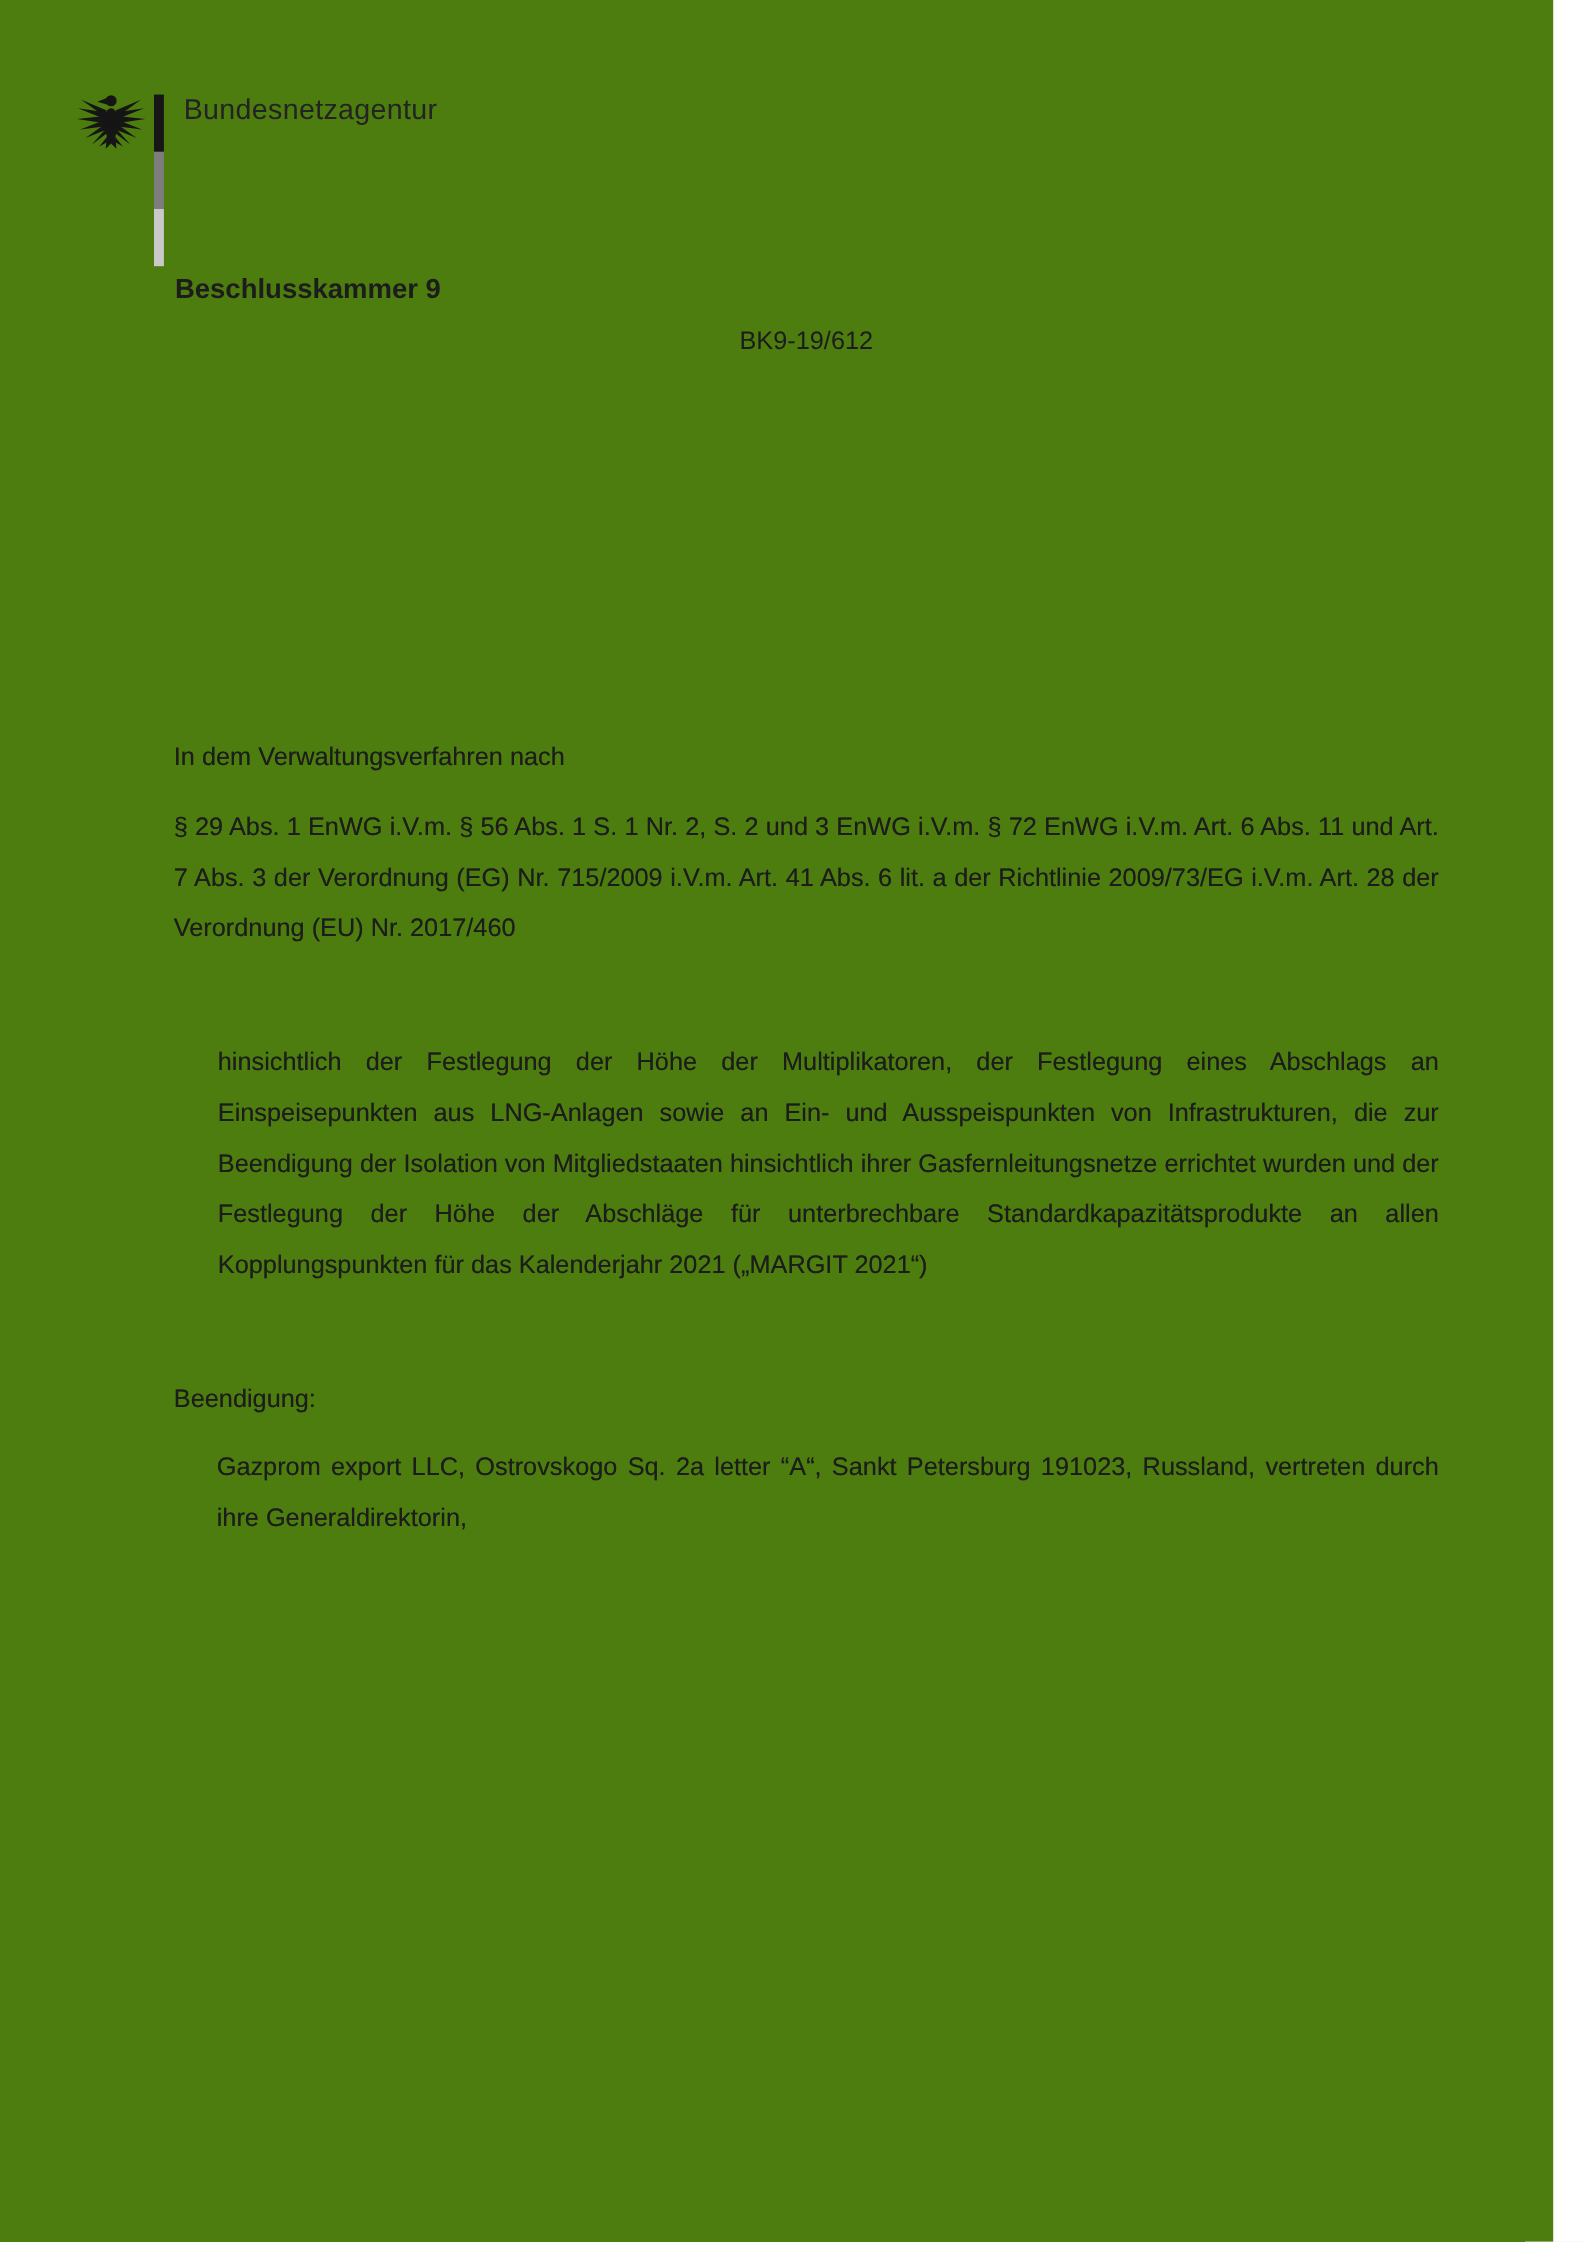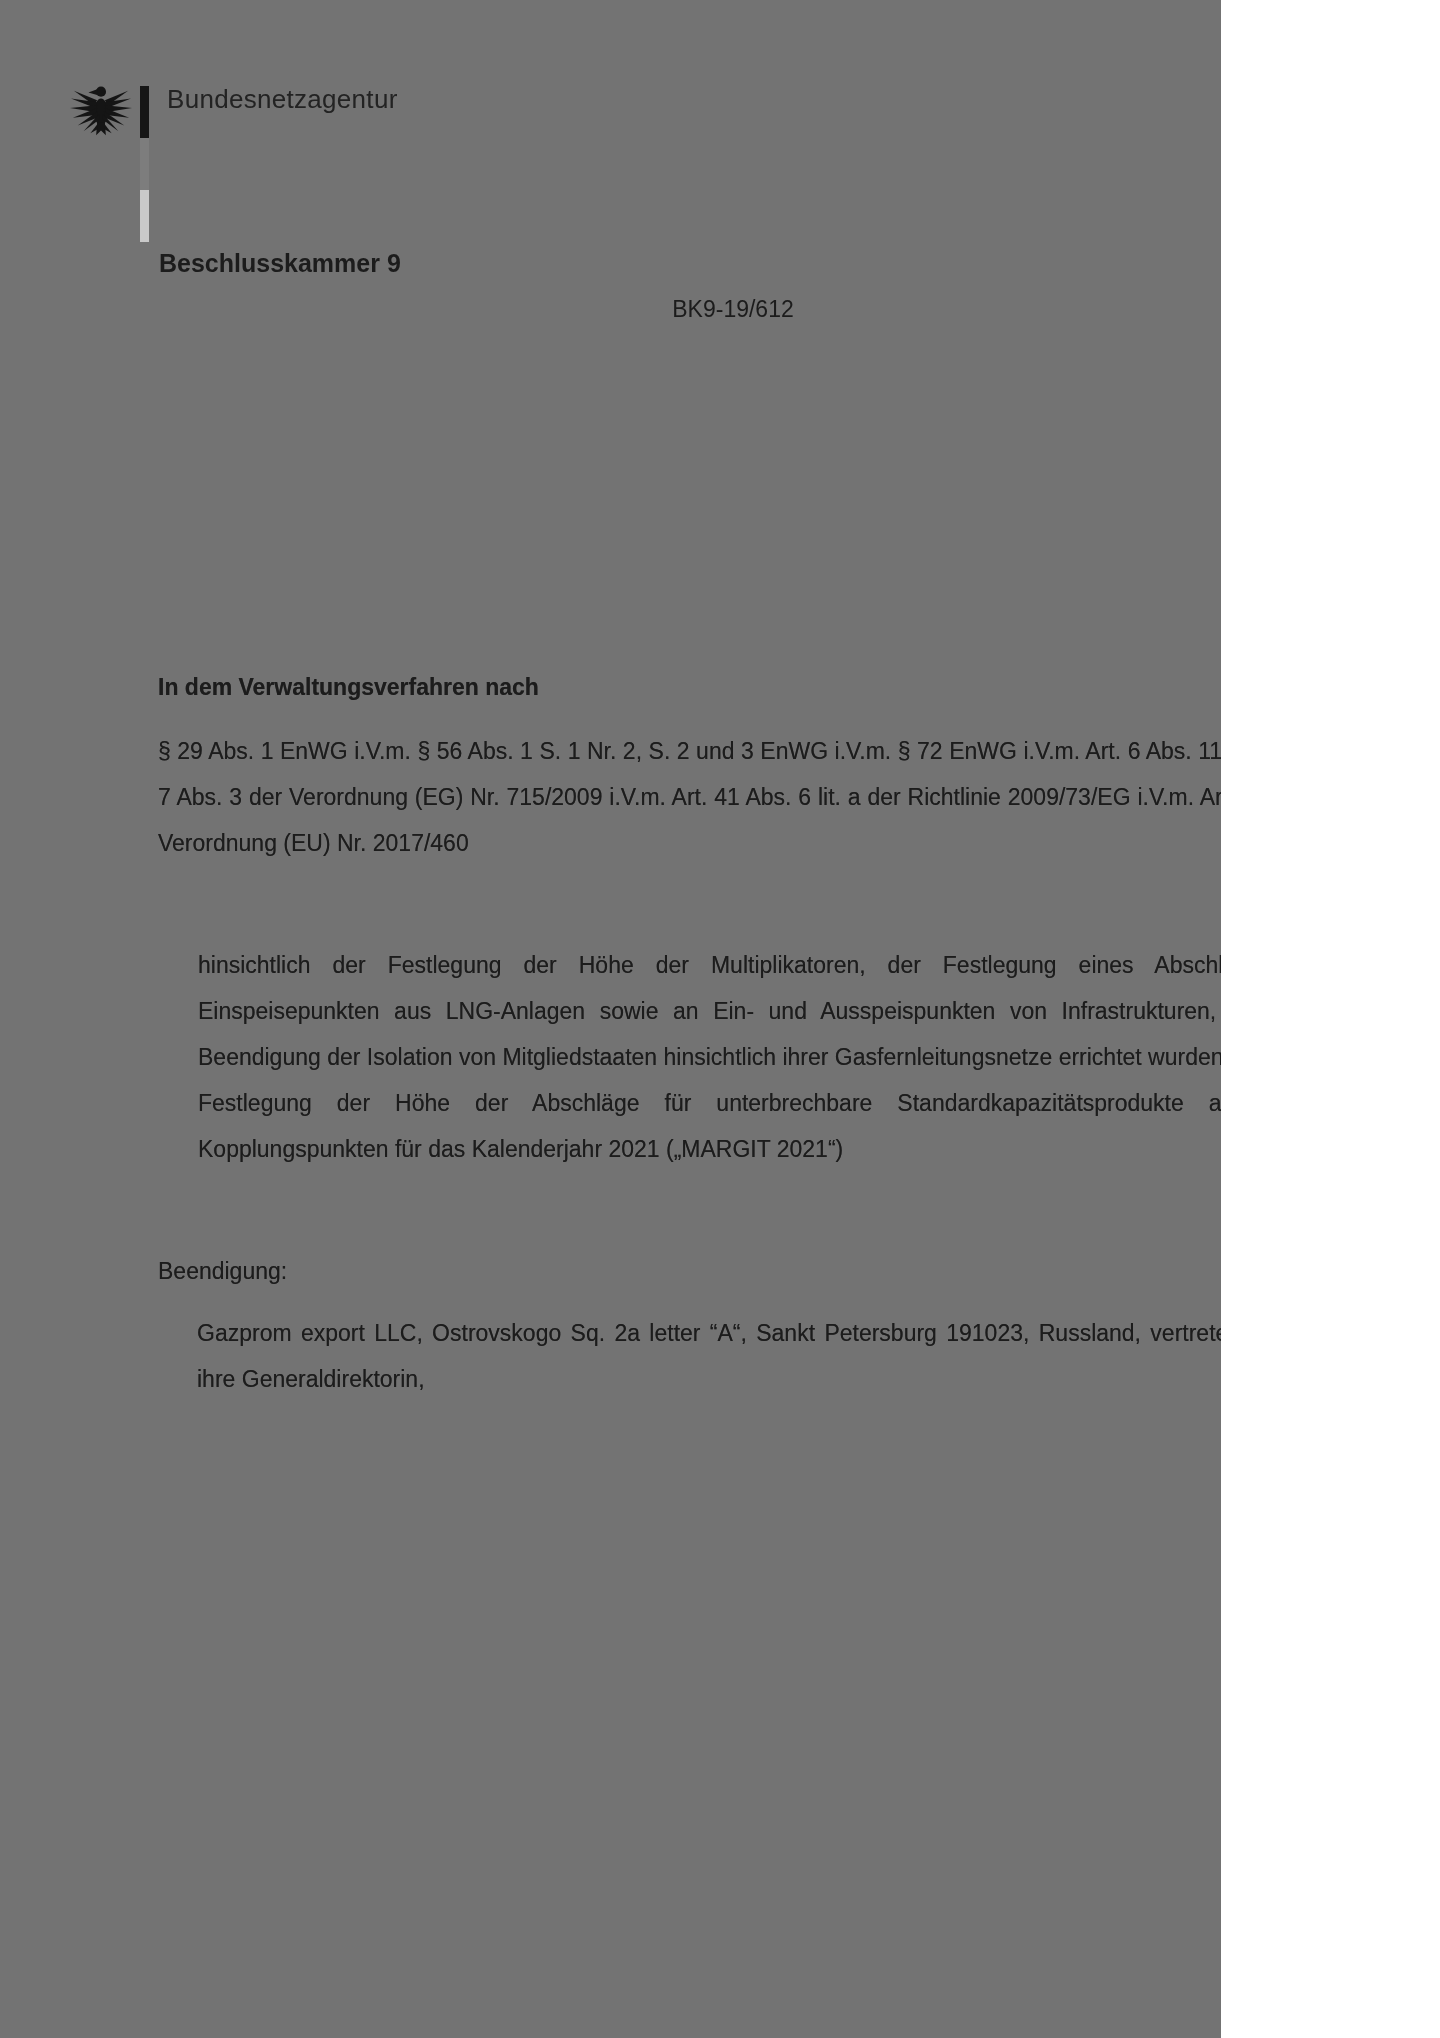--- a/index.html
+++ b/index.html
@@ -1,21 +1,21 @@
 <!DOCTYPE html>
 <html lang="de"><head>
 <meta charset="utf-8">
 <style>
   html, body { margin: 0; padding: 0; background: #ffffff; }
 
   .page {
     position: relative;
-    width: 1221px;
+    width: 1412px;
     height: 2038px;
-    background: #737373;
+    background: #4d7c0f;
     font-family: "Liberation Sans", sans-serif;
     color: #1c1c1c;
     overflow: hidden;
   }
 
   
   .eagle {
     position: absolute;
     left: 70px;
     top: 82px;
@@ -82,21 +82,21 @@
     left: 158px;
     top: 664px;
     width: 1150px;
     font-size: 23px;
     line-height: 46px;
     text-align: justify;
     text-shadow: 0 0 0.5px rgba(20,20,20,0.55);
   }
   .body-text p { margin: 0; }
 
-  p.intro        { text-align: left; font-weight: bold; }
+  p.intro        { text-align: left; }
   p.legal        { margin-top: 18px; }
   p.subject      { margin-top: 76px; padding-left: 40px; }
   p.party-label  { margin-top: 76px; text-align: left; }
   p.party        { margin-top: 16px; margin-left: 39px; }
   p.representative { margin-top: 73px; padding-left: 77px; }
 </style>
 </head>
 <body>
 
 <div class="page">

